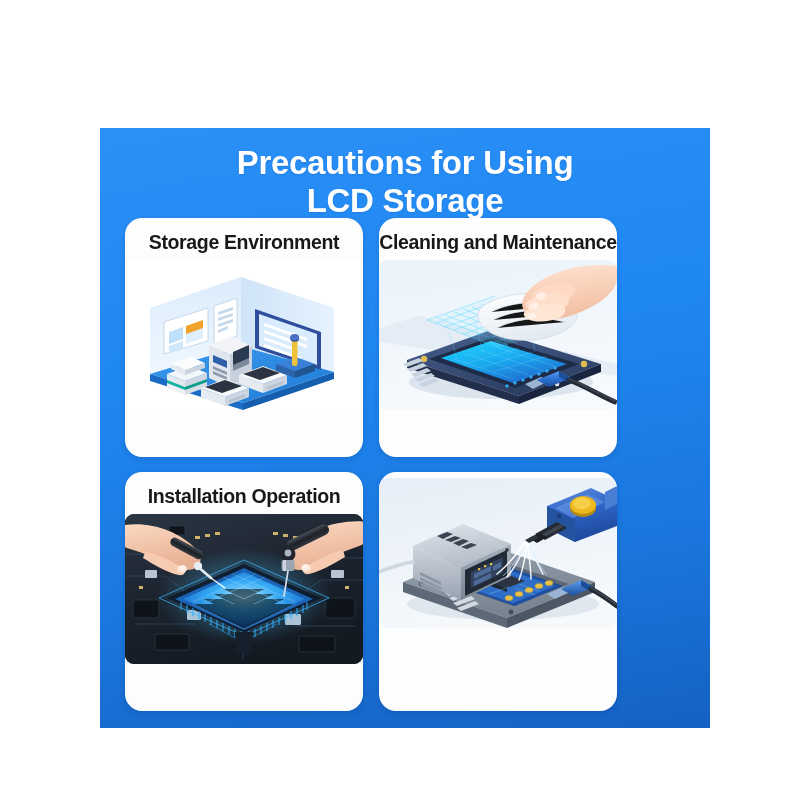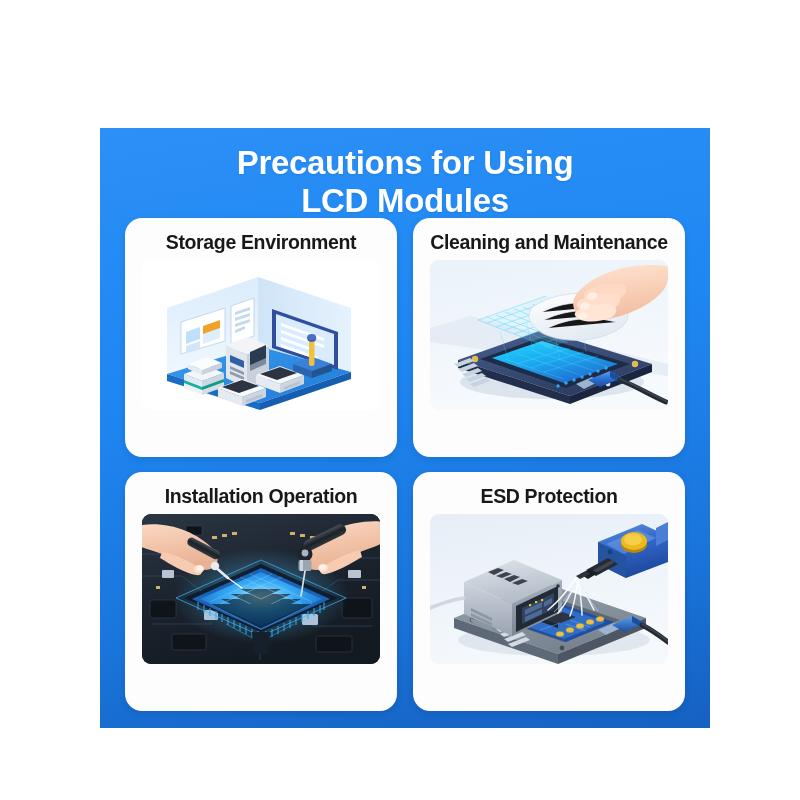--- a/index.html
+++ b/index.html
@@ -23,21 +23,21 @@
     position:absolute;left:0;top:16px;width:610px;
     text-align:center;color:#ffffff;
     font-size:33px;font-weight:bold;line-height:1.14;
     letter-spacing:-0.3px;
     text-shadow:0 1px 2px rgba(10,60,130,.18);
   }
   .title .l2{display:block;}
 
   
   .grid{
-    position:absolute;left:25px;top:90px;width:560px;height:493px;
+    position:absolute;left:25px;top:90px;width:492px;height:493px;
     display:grid;grid-template-columns:1fr 1fr;grid-template-rows:1fr 1fr;
     gap:15px 16px;
   }
   .card{
     background:#fdfdfd;
     border-radius:17px;
     box-shadow:0 2px 6px rgba(8,45,100,.18);
     position:relative;overflow:hidden;
     display:flex;flex-direction:column;align-items:center;
   }
@@ -68,21 +68,21 @@
 </style>
 </head>
 <body>
 
 <div class="stage">
 
   <div class="panel">
 
     <div class="title">
       <span>Precautions for Using</span>
-      <span class="l2">LCD Modules</span>
+      <span class="l2">LCD Storage</span>
     </div>
 
     <div class="grid">
 
       <div class="card">
         <div class="card-title">Storage Environment</div>
         <div class="card-media">
           <svg class="iso" viewBox="0 0 238 150">
             <defs>
               <linearGradient id="wallG" x1="0" y1="0" x2="0" y2="1">
@@ -458,21 +458,20 @@
               <circle cx="163" cy="39" r="3.4" fill="#aab4c0"></circle>
               <rect x="156.5" y="46" width="13" height="11" rx="2" fill="#9aa5b2"></rect>
               <rect x="158" y="46" width="3" height="11" fill="#cdd6e0"></rect>
               <path d="M163 57 L159 82" stroke="#d7dee7" stroke-width="1.7" stroke-linecap="round"></path>
             </g>
           </svg>
         </div>
       </div>
 
       <div class="card">
-        <div class="card-title">ESD Protection</div>
         <div class="card-media">
           <svg class="esd-scene" viewBox="0 0 238 150">
             <defs>
               <linearGradient id="bgG4" x1="0" y1="0" x2="0.3" y2="1">
                 <stop offset="0" stop-color="#e7eef7"></stop>
                   <stop offset="1" stop-color="#f5f9fc"></stop>
               </linearGradient>
               <linearGradient id="metalTop" x1="0" y1="0" x2="0.4" y2="1">
                 <stop offset="0" stop-color="#dfe5ec"></stop>
                   <stop offset="1" stop-color="#b3bcc7"></stop>

